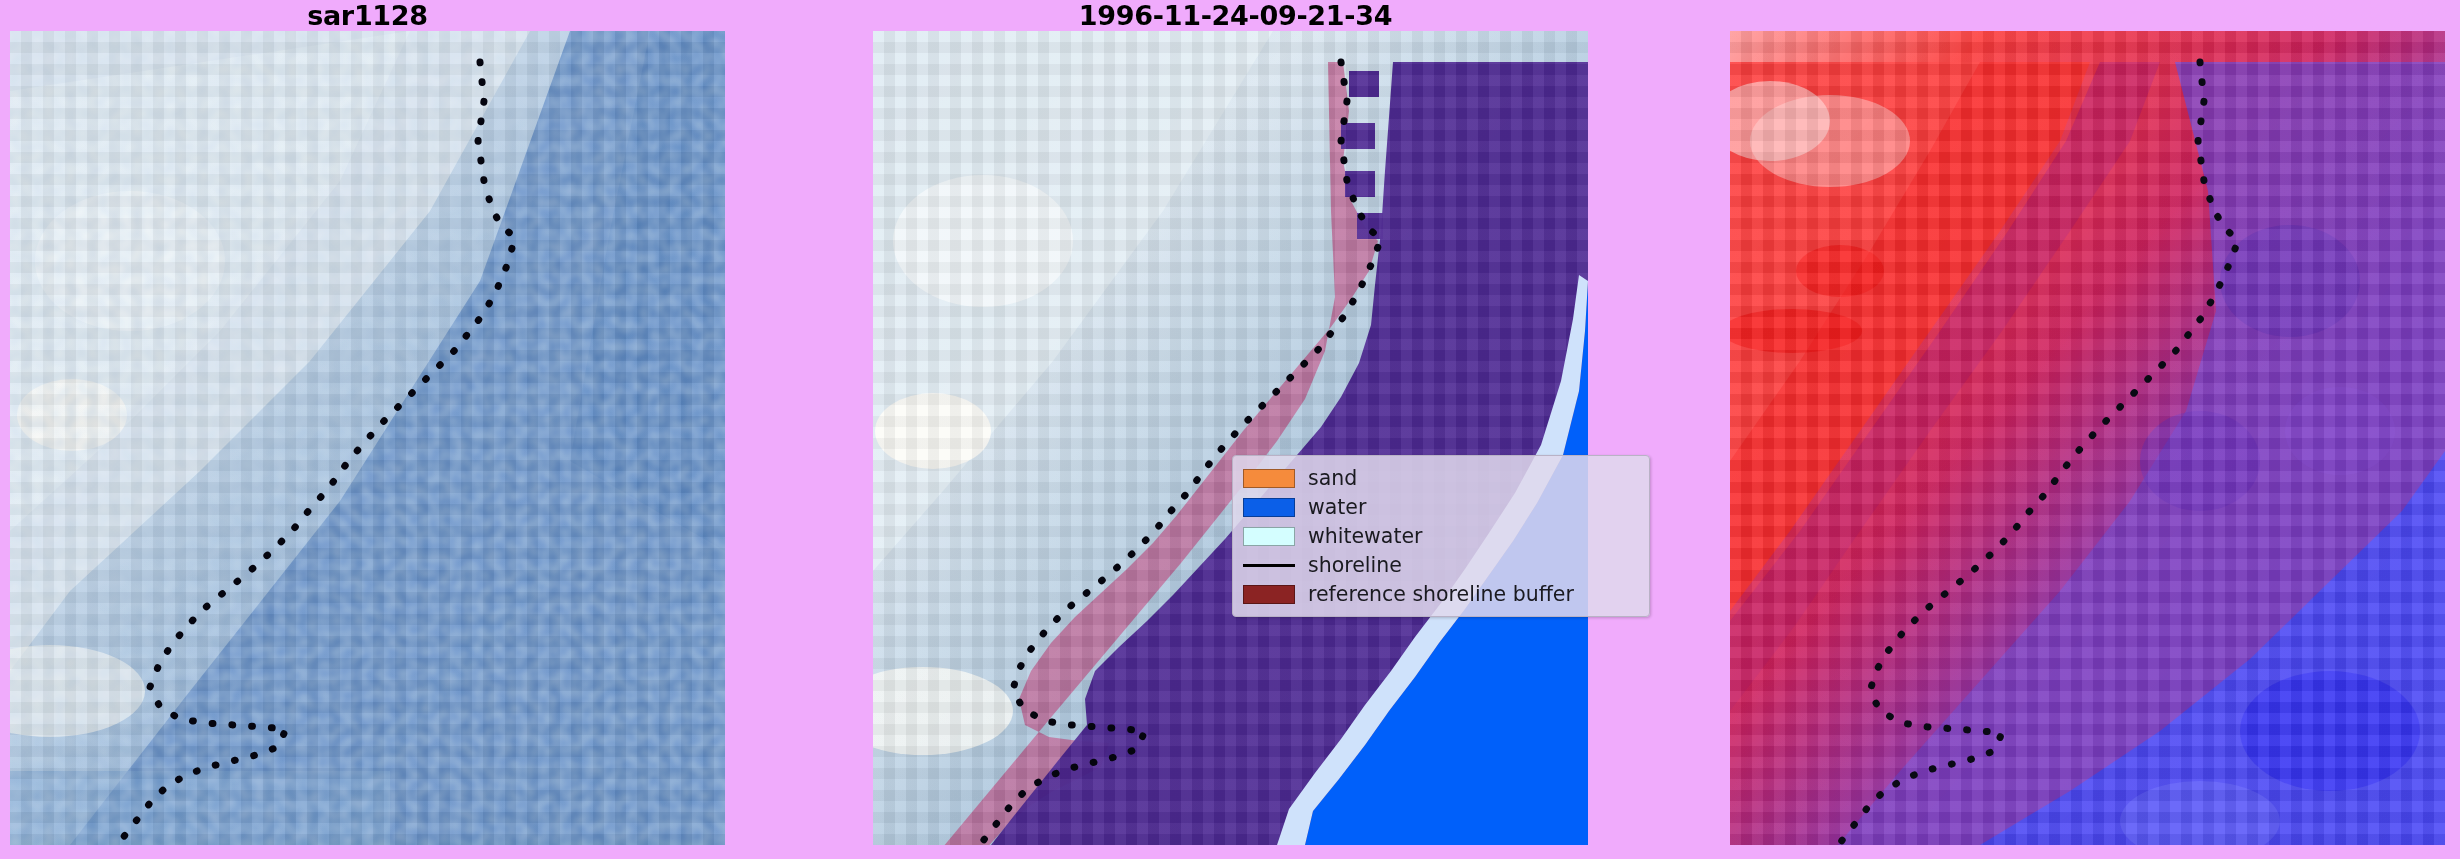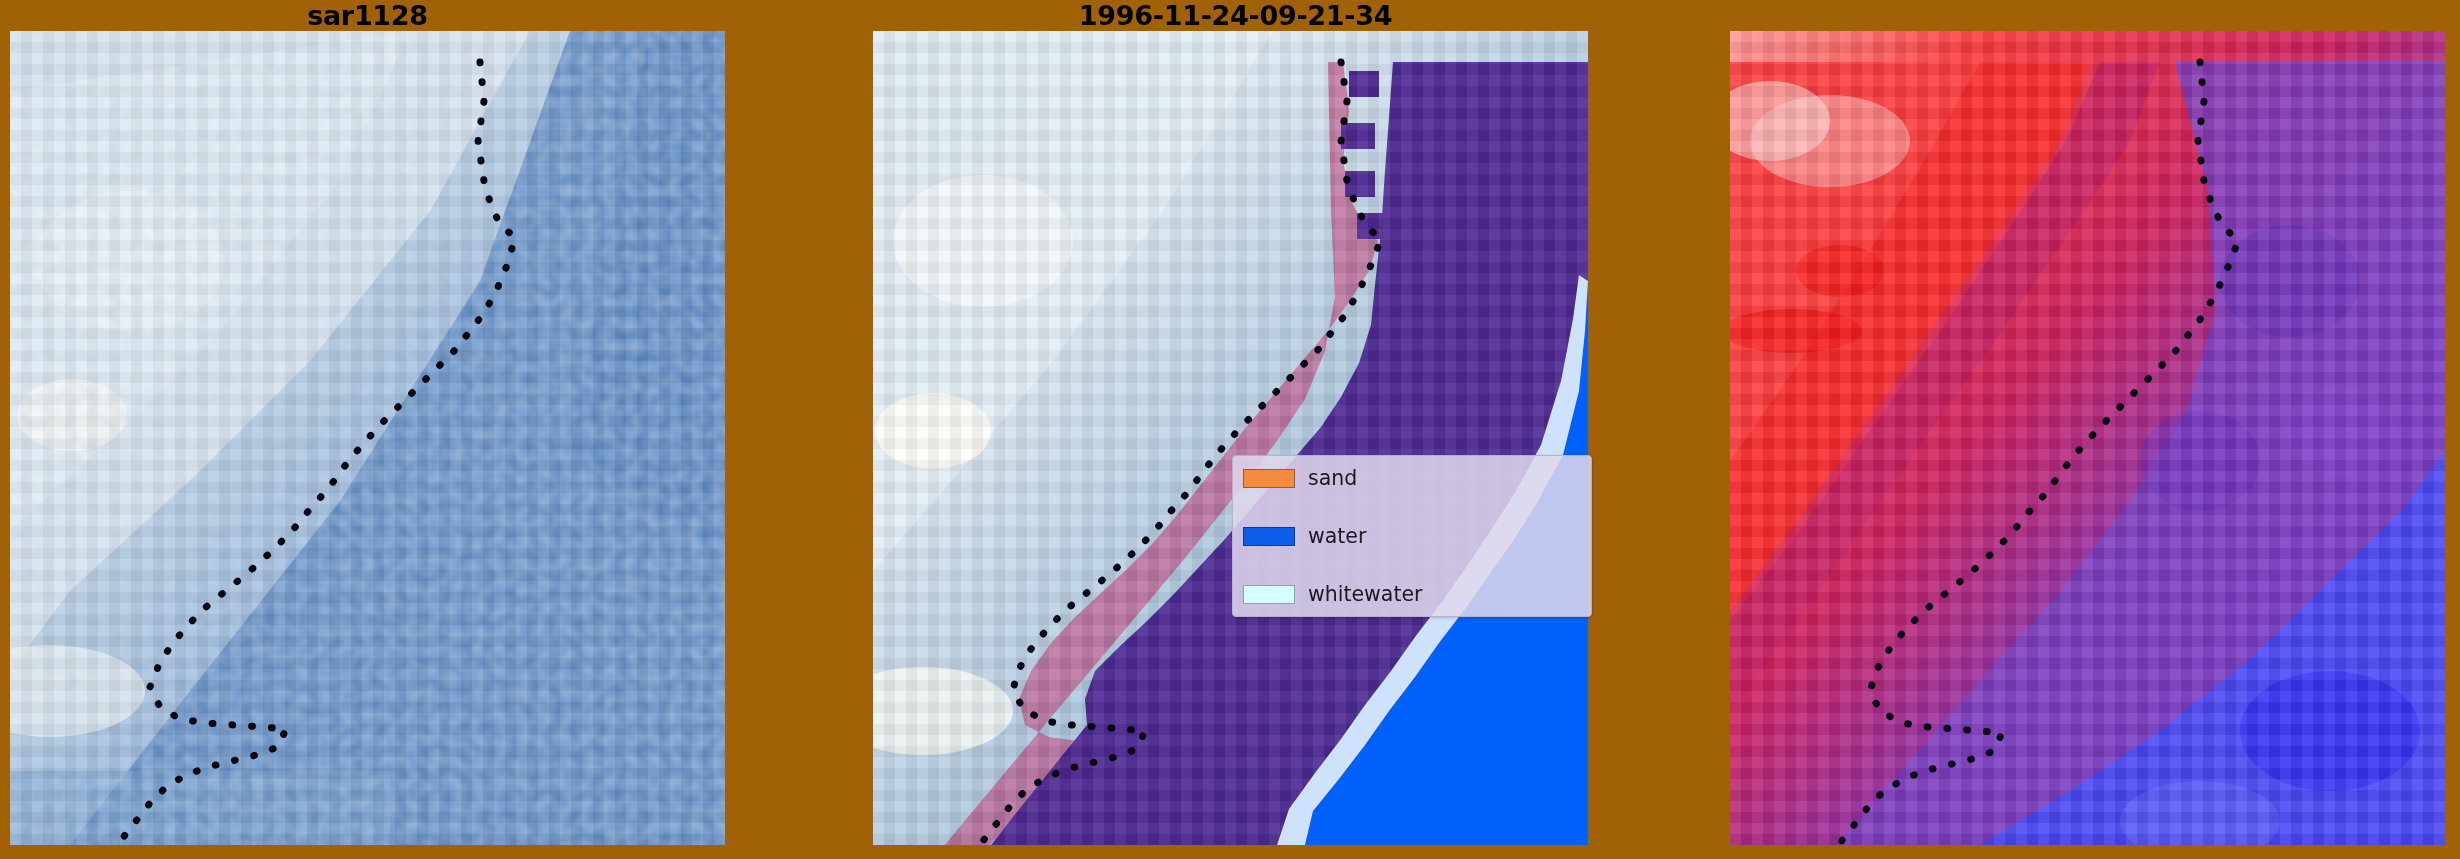--- a/index.html
+++ b/index.html
@@ -1,17 +1,17 @@
 <!DOCTYPE html>
 <html><head>
 <meta charset="utf-8">
 <style>
   html,body{margin:0;padding:0;background:#ffffff;}
   body{width:2460px;height:859px;font-family:"DejaVu Sans",sans-serif;overflow:hidden;}
-  .figure{position:relative;width:2460px;height:859px;background:#a16207;}
+  .figure{position:relative;width:2460px;height:859px;background:#f0abfc;}
 
   .panel{position:absolute;top:31px;width:715px;height:814px;overflow:hidden;}
   #panel-1{left:10px;}
   #panel-2{left:873px;}
   #panel-3{left:1730px;}
 
   .panel-title{
     position:absolute;top:2px;width:715px;text-align:center;
     font-family:"DejaVu Sans",sans-serif;font-weight:bold;font-size:27px;
     color:#000000;letter-spacing:-0.3px;line-height:27px;
@@ -24,21 +24,21 @@
   .ovl{position:absolute;inset:0;width:100%;height:100%;}
 
   
   .blocks{position:absolute;inset:0;}
   .blocks i{position:absolute;display:block;}
 
   .shoreline{position:absolute;inset:0;width:100%;height:100%;overflow:visible;}
 
   
   .legend{
-    position:absolute;left:1232px;top:455px;width:360px;height:162px;
+    position:absolute;left:1232px;top:455px;width:418px;height:162px;
     background:rgba(224,216,236,0.86);
     border:1px solid #b9b2c6;border-radius:4px;
     box-shadow:1px 1px 3px rgba(0,0,0,0.20);
     padding:8px 10px 8px 10px;box-sizing:border-box;
     display:flex;flex-direction:column;justify-content:space-between;
     z-index:40;
   }
   .legend-row{display:flex;align-items:center;height:28px;}
   .swatch{width:52px;height:19px;margin-right:13px;flex:0 0 auto;border:1px solid rgba(0,0,0,0.35);box-sizing:border-box;}
   .swatch.line{height:0;border:none;border-top:3px solid #000000;margin-top:0;}
@@ -194,20 +194,28 @@
       <span class="legend-label">sand</span>
     </div>
     <div class="legend-row">
       <span class="swatch" style="background:#0b5fe8"></span>
       <span class="legend-label">water</span>
     </div>
     <div class="legend-row">
       <span class="swatch" style="background:#d4feff"></span>
       <span class="legend-label">whitewater</span>
     </div>
+    <div class="legend-row">
+      <span class="swatch line"></span>
+      <span class="legend-label">shoreline</span>
+    </div>
+    <div class="legend-row">
+      <span class="swatch" style="background:#8b2323"></span>
+      <span class="legend-label">reference shoreline buffer</span>
+    </div>
   </div>
 
   <div class="panel" id="panel-3">
     <svg class="raster" viewBox="0 0 715 814" preserveAspectRatio="none">
       <defs>
         <linearGradient id="p3base" x1="0" y1="0" x2="1" y2="1">
           <stop offset="0" stop-color="#ff9a9a"></stop>
           <stop offset="0.18" stop-color="#fd3b3b"></stop>
           <stop offset="0.42" stop-color="#d0215e"></stop>
           <stop offset="0.62" stop-color="#8a35b4"></stop>

